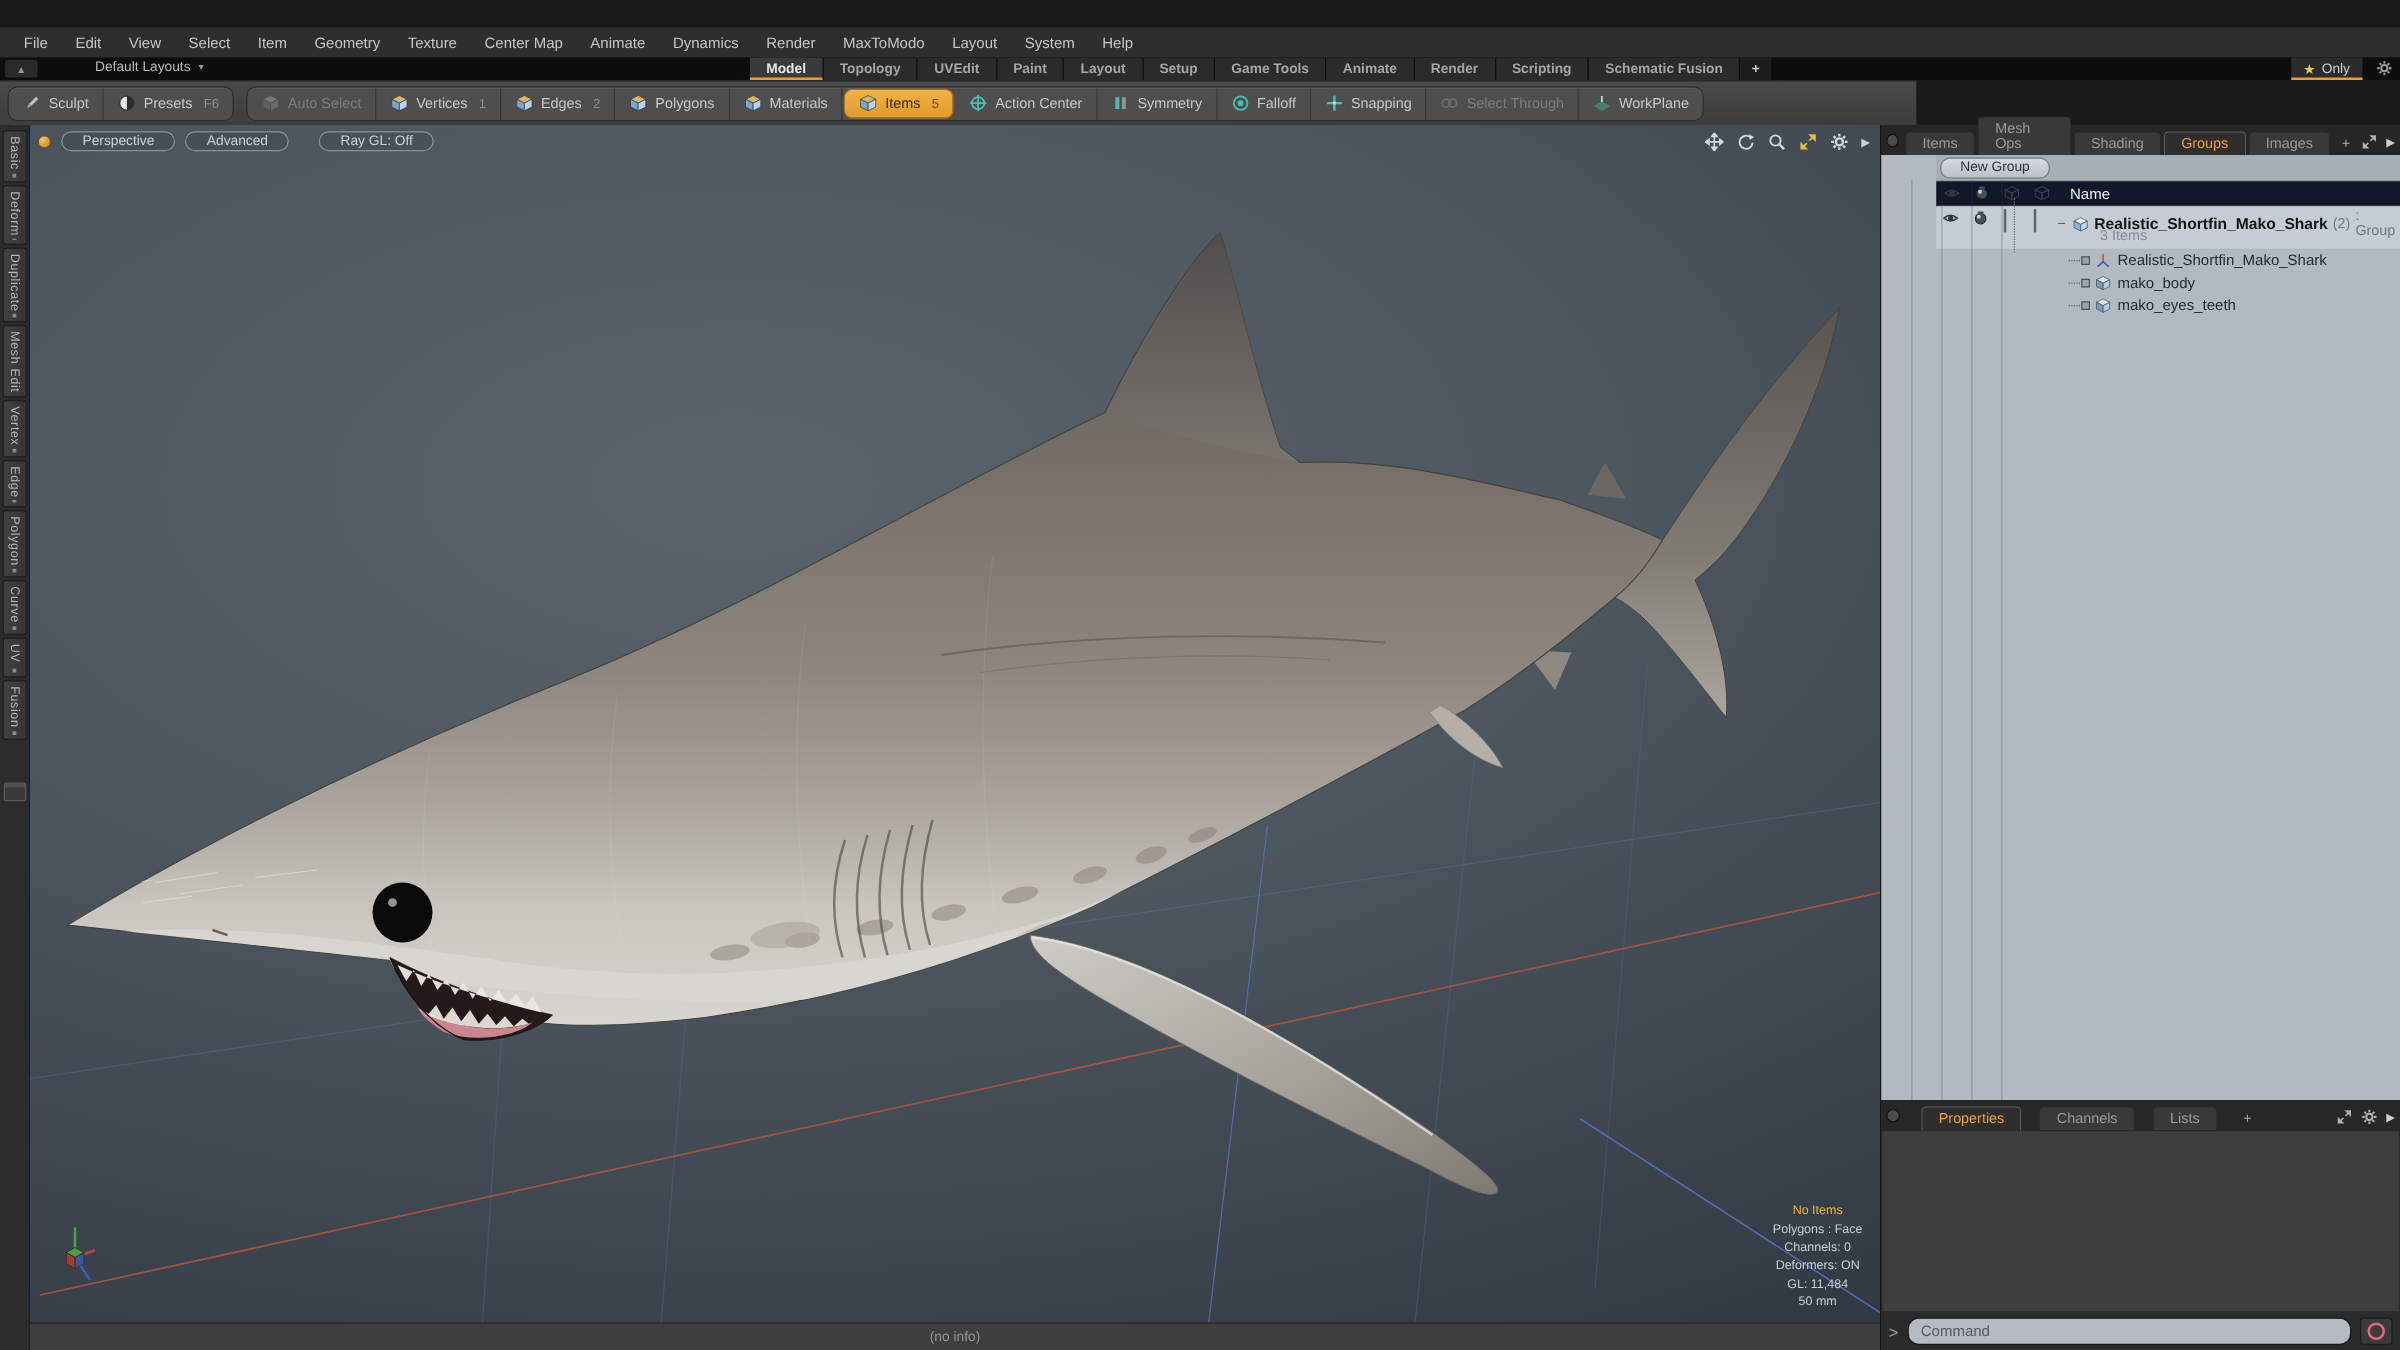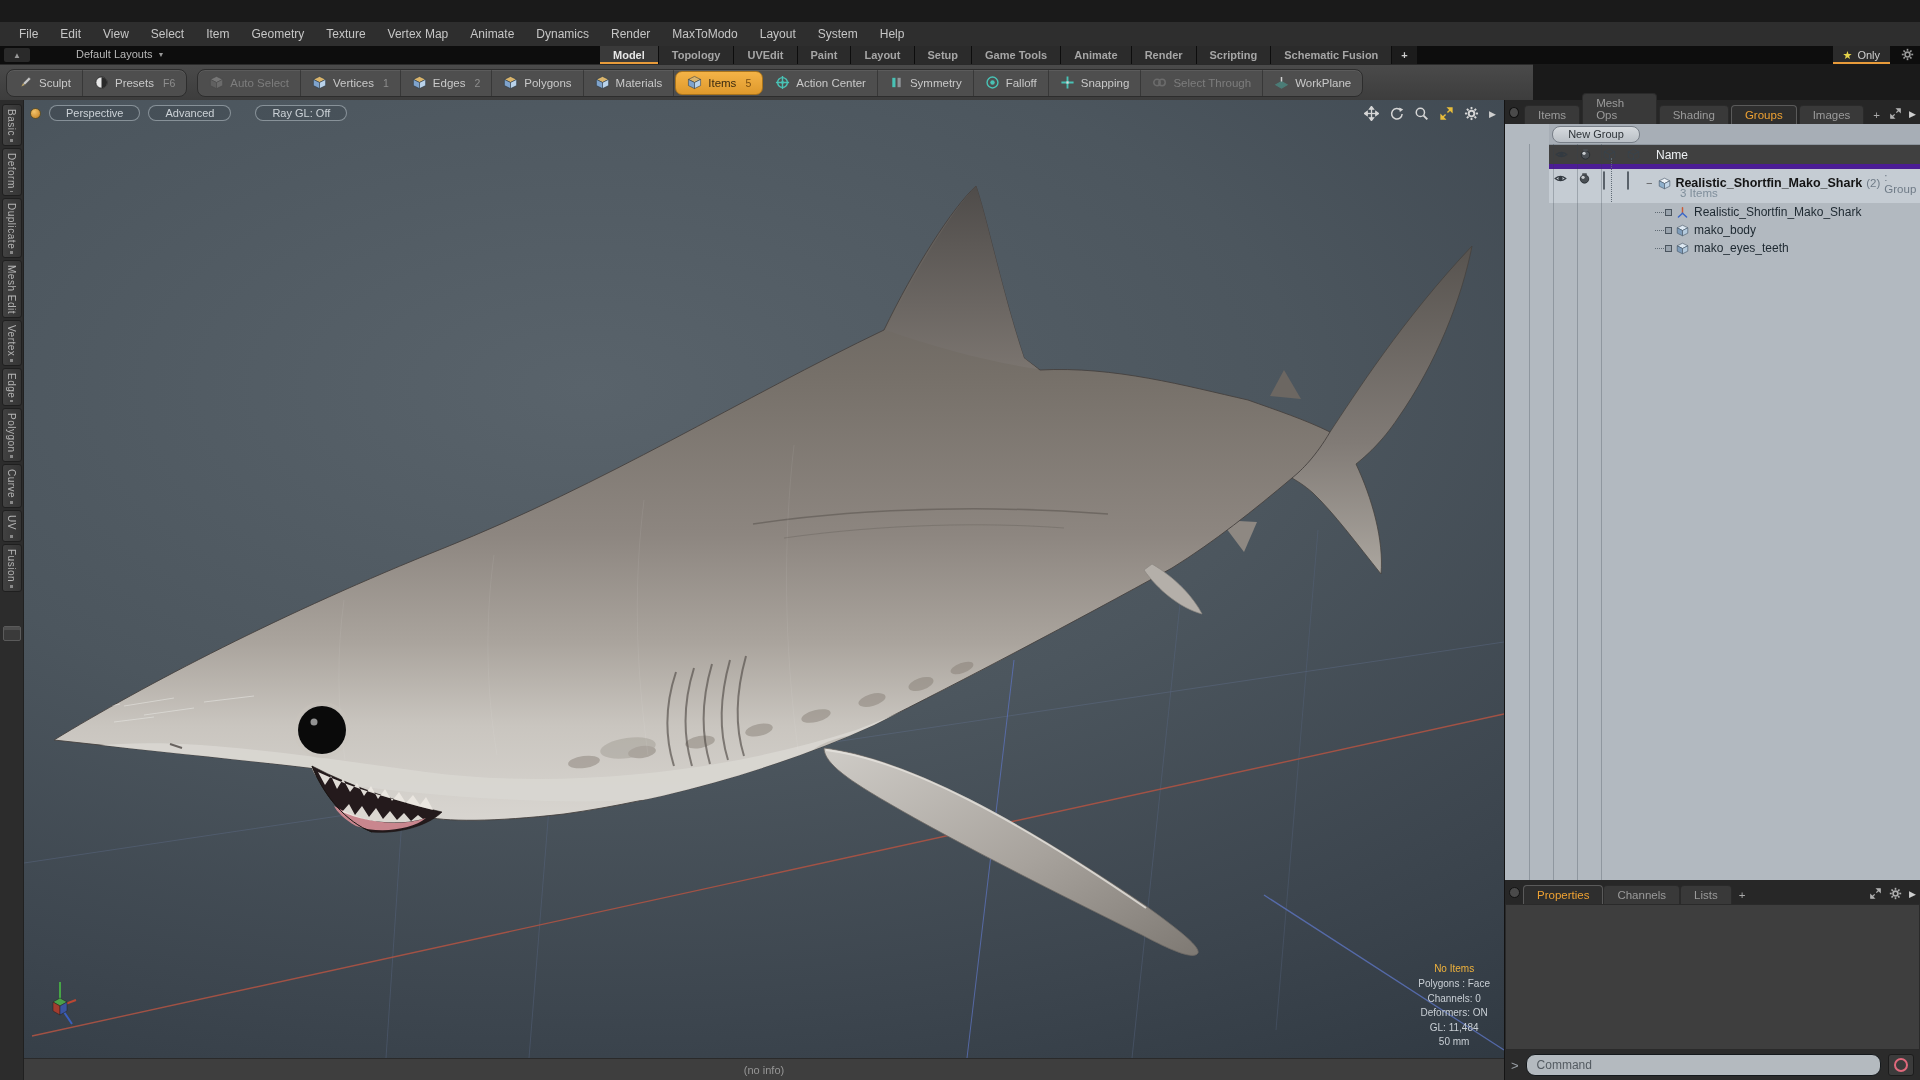--- a/index.html
+++ b/index.html
@@ -70,40 +70,40 @@
   .knob{width:9px;height:9px;border-radius:50%;background:#4a4a4a;border:1px solid #121212;margin:0 3px 6px 0;}
   .rtab{padding:3px 13px;font-size:11.5px;color:#9b9b9b;background:#393939;border:1px solid #2a2a2a;border-bottom:none;border-radius:4px 4px 0 0;}
   .rtab.active{color:#f0a232;background:#2e2e2e;border-color:#5a5a5a;}
   .rtab.plus{background:transparent;border:none;color:#aaa;padding:3px 7px;}
   .rp-right-icons{margin-left:auto;display:flex;align-items:center;gap:7px;color:#b0b0b0;padding-bottom:4px;}
   .groups-panel{height:756px;flex:none;background:#b2b9c0;position:relative;overflow:hidden;padding-left:44px;}
   .collines{position:absolute;left:0;top:20px;bottom:0;width:100%;pointer-events:none;z-index:3;}
   .colline{position:absolute;top:0;bottom:0;width:0;border-left:1px solid rgba(55,65,75,.28);}
   .newgroup-row{height:20px;background:#a7aeb6;border-bottom:1px solid #8d959d;display:flex;align-items:center;padding-left:3px;}
   .newgroup-btn{width:86px;height:15px;line-height:15px;text-align:center;font-size:11px;color:#2e3338;background:linear-gradient(#d6dade,#bac0c6);border:1px solid #787f88;border-radius:8px;}
-  .header-row{height:19px;background:#404040;border-bottom:5px solid #4c1d95;display:flex;align-items:center;}
+  .header-row{height:19px;background:#0f172a;border-bottom:1px solid #4c1d95;display:flex;align-items:center;}
   .hcell{width:24px;display:flex;justify-content:center;flex:none;}
   .hname{margin-left:11px;font-size:12px;color:#eef1f4;}
   .group-row{height:34px;background:#c5ccd3;position:relative;}
   .gcell{position:absolute;top:3px;}
   .gc1{left:5px;} .gc2{left:29px;} .gc3{left:54px;} .gc4{left:78px;}
   .chk{width:13px;height:11px;border:1.5px solid #5a626a;border-radius:3px;margin-top:1px;}
   .g-line1{position:absolute;left:97px;top:2px;display:flex;align-items:center;gap:4px;}
   .g-collapse{color:#555;font-size:11px;width:9px;}
   .g-name{font-size:12.5px;font-weight:bold;color:#141414;}
   .g-count{font-size:11.5px;color:#6f7b87;}
   .g-type{font-size:11.5px;color:#6f7b87;}
   .g-sub{position:absolute;left:131px;top:18px;font-size:11.5px;color:#7f8e9b;}
   .treeline{position:absolute;left:106px;top:34px;height:44px;border-left:1px dotted #5f6a74;z-index:2;}
   .child-row{height:18px;display:flex;align-items:center;padding-left:106px;position:relative;}
   .tick{width:9px;border-top:1px dotted #5f6a74;margin-right:1px;}
   .bullet{width:5px;height:5px;background:#9aa4ae;border:1px solid #4a545e;flex:none;}
   .c-label{font-size:12px;color:#1d2830;margin-left:5px;}
   .c-icon{margin-left:4px;}
-  .rp-bottom-tabs{height:24px;flex:none;background:#272727;display:flex;align-items:flex-end;padding:0 4px;gap:0;}
+  .rp-bottom-tabs{height:24px;flex:none;background:#272727;display:flex;align-items:flex-end;padding:0 4px;gap:14px;}
   .props-area{height:146px;flex:none;background:#3e3e3e;border:1px solid #2a2a2a;box-sizing:border-box;}
   .command-bar{height:30px;flex:none;background:#2b2b2b;display:flex;align-items:center;gap:7px;padding:0 6px;box-sizing:border-box;}
   .cmd-prompt{color:#9aa0a6;font-size:13px;}
   .cmd-input{flex:1;height:20px;background:#b4babf;border:1px solid #15191c;border-radius:9px;padding:0 10px;font-size:12px;color:#2e3338;font-family:"Liberation Sans",sans-serif;outline:none;}
   .cmd-input::placeholder{color:#545b61;}
   .record-btn{width:24px;height:20px;background:#3b3b3b;border:1px solid #1c1c1c;border-radius:3px;display:flex;align-items:center;justify-content:center;}
   .record-ring{width:10px;height:10px;border:2px solid #e0697c;border-radius:50%;}
 </style>
 </head>
 <body>
@@ -242,21 +242,21 @@
 
 
   <div class="menubar">
     <span class="menu-item">File</span>
     <span class="menu-item">Edit</span>
     <span class="menu-item">View</span>
     <span class="menu-item">Select</span>
     <span class="menu-item">Item</span>
     <span class="menu-item">Geometry</span>
     <span class="menu-item">Texture</span>
-    <span class="menu-item">Vertex Map</span>
+    <span class="menu-item">Center Map</span>
     <span class="menu-item">Animate</span>
     <span class="menu-item">Dynamics</span>
     <span class="menu-item">Render</span>
     <span class="menu-item">MaxToModo</span>
     <span class="menu-item">Layout</span>
     <span class="menu-item">System</span>
     <span class="menu-item">Help</span>
   </div>
 
   <div class="layoutbar">

